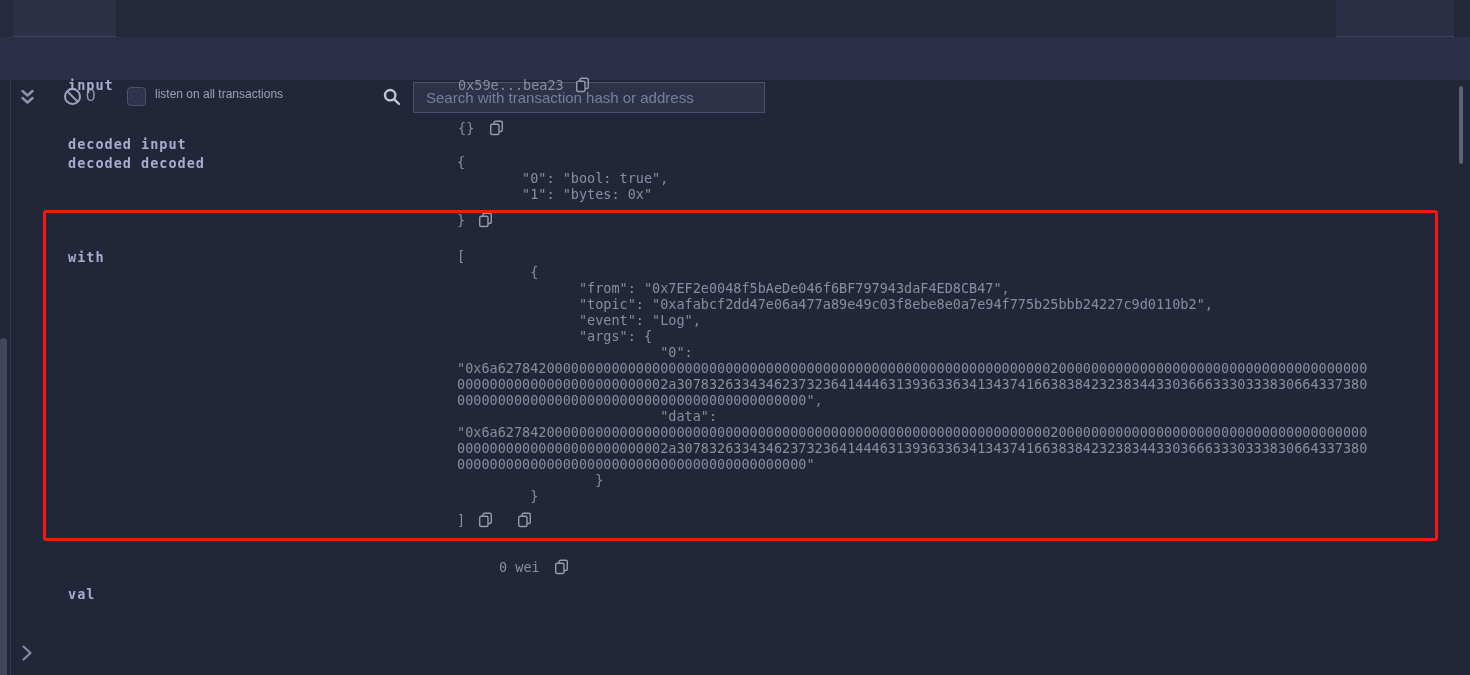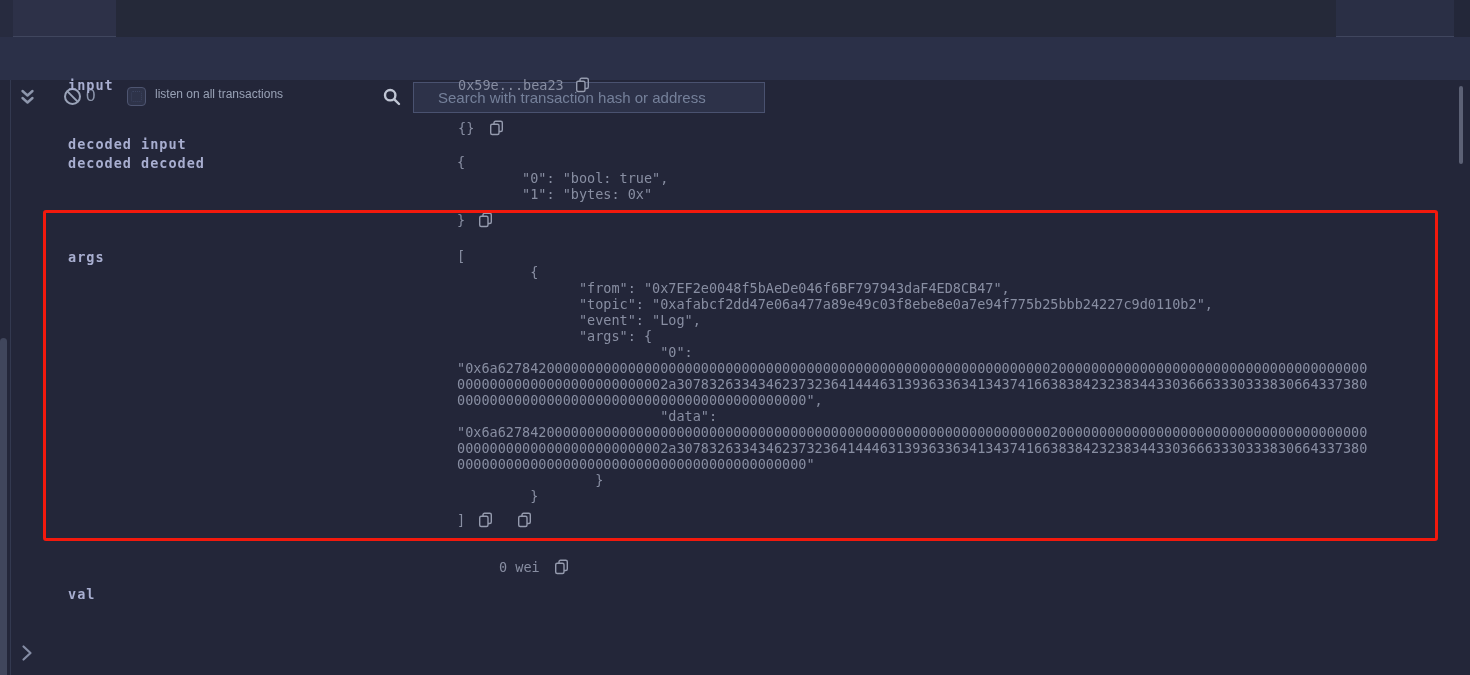--- a/index.html
+++ b/index.html
@@ -13,21 +13,21 @@
   .strip-tab2 { position:absolute; left:1336px; top:0; width:118px; height:37px; background:#2a2f45; border-bottom:1px solid #40465e; }
   .strip-right { position:absolute; left:1454px; top:0; width:16px; height:37px; background:#232739; }
 
   
   .topbar { position:absolute; left:0; top:37px; width:1470px; height:43px; background:#2b3048; }
   .tb-icon { position:absolute; }
   .counter { position:absolute; left:86px; top:49px; color:#8d96ac; font-family:"Liberation Sans",sans-serif; font-size:17px; }
   .checkbox { position:absolute; left:127px; top:50px; width:19px; height:19px; border:1px solid #4e5571; border-radius:4px; background:#2e3349; }
   .checkbox::after { content:""; position:absolute; left:3px; top:3px; right:3px; bottom:3px; border:1px dotted #3c4460; border-radius:2px; }
   .listen-label { position:absolute; left:155px; top:50px; color:#99a2b6; font-family:"Liberation Sans",sans-serif; font-size:12px; }
-  .search-input { position:absolute; left:413px; top:45px; width:352px; height:31px; background:#2d3249; border:1px solid #4a5270; color:#aab2c4; font-family:"Liberation Sans",sans-serif; font-size:15px; padding:0 24px; outline:none; }
+  .search-input { position:absolute; left:413px; top:45px; width:352px; height:31px; background:#2d3249; border:1px solid #4a5270; color:#aab2c4; font-family:"Liberation Sans",sans-serif; font-size:15px; padding:0 12px; outline:none; }
   .search-input::placeholder { color:#75809a; opacity:1; }
 
   
   .lbl { position:absolute; left:68px; font:bold 13.5px "DejaVu Sans Mono",monospace; color:#a8aed0; letter-spacing:1px; }
   .val { position:absolute; left:458px; font:13.5px "DejaVu Sans Mono",monospace; color:#888ea2; display:flex; align-items:flex-start; height:16px; }
   .jsonpre { position:absolute; left:457px; width:916px; font:13.5px "DejaVu Sans Mono",monospace; color:#888ea2; line-height:16px; white-space:pre-wrap; word-break:break-all; }
   .closerow { position:absolute; left:457px; display:flex; align-items:center; height:16px; font:13.5px "DejaVu Sans Mono",monospace; color:#888ea2; }
   .copy { width:15px; height:16px; cursor:pointer; flex:0 0 auto; }
   .copy svg { display:block; }
   .gap11 { margin-left:11px; } .gap13 { margin-left:13px; } .gap14 { margin-left:14px; } .gap15 { margin-left:15px; } .gap24 { margin-left:24px; }
@@ -105,21 +105,21 @@
 <div class="closerow" style="top:212px;">
   <span>}</span>
   <span class="copy gap13">
     <svg width="15" height="16" viewBox="0 0 15 16" stroke="#959bae" stroke-width="1.4" fill="none">
       <rect x="5" y="1.2" width="8.3" height="10.3" rx="1.5"></rect>
       <rect x="1.7" y="4.2" width="8.3" height="10.3" rx="1.5" fill="#232639"></rect>
     </svg>
   </span>
 </div>
 
-<div class="lbl" style="top:249px;">args</div>
+<div class="lbl" style="top:249px;">with</div>
 <pre class="jsonpre" style="top:248px;">[
          {
                "from": "0x7EF2e0048f5bAeDe046f6BF797943daF4ED8CB47",
                "topic": "0xafabcf2dd47e06a477a89e49c03f8ebe8e0a7e94f775b25bbb24227c9d0110b2",
                "event": "Log",
                "args": {
                          "0":
 "0x6a6278420000000000000000000000000000000000000000000000000000000000000020000000000000000000000000000000000000000000000000000000000000002a30783263343462373236414446313936336341343741663838423238344330366633303338306643373800000000000000000000000000000000000000000000",
                          "data":
 "0x6a6278420000000000000000000000000000000000000000000000000000000000000020000000000000000000000000000000000000000000000000000000000000002a30783263343462373236414446313936336341343741663838423238344330366633303338306643373800000000000000000000000000000000000000000000"

